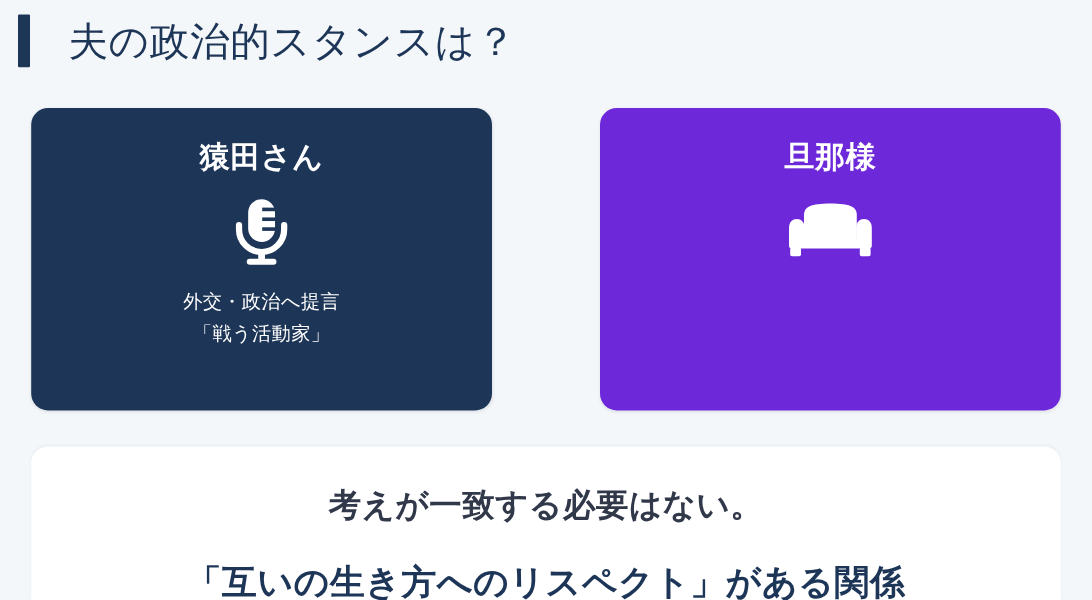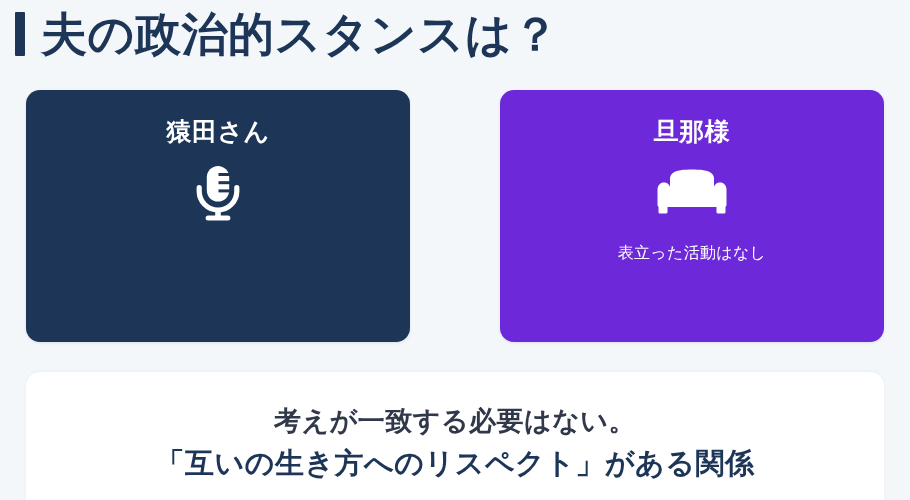--- a/index.html
+++ b/index.html
@@ -32,23 +32,23 @@
     height: 48px;
   }
   .title-bar {
     width: 10px;
     height: 44px;
     background: #1d3557;
     border-radius: 1px;
     flex: 0 0 auto;
   }
   .title-text {
-    margin-left: 16px;
-    font-size: 46px;
-    font-weight: bold;
+    margin-left: 32px;
+    font-size: 33px;
+    font-weight: normal;
     color: #1d3557;
     letter-spacing: 0.5px;
     line-height: 1;
     white-space: nowrap;
   }
 
   
   .card-row {
     position: absolute;
     left: 26px;
@@ -106,20 +106,21 @@
     height: 128px;
     background: #ffffff;
     border-radius: 14px 14px 0 0;
     box-sizing: border-box;
     display: flex;
     flex-direction: column;
     align-items: center;
     justify-content: flex-start;
     padding-top: 32px;
     box-shadow: 0 -1px 3px rgba(20,30,50,0.05);
+    gap: 23px;
   }
   .bottom-line-1 {
     font-size: 27px;
     font-weight: bold;
     color: #30384a;
     letter-spacing: 0.5px;
     line-height: 1.3;
   }
   .bottom-line-2 {
     margin-top: 6px;
@@ -155,20 +156,24 @@
           <rect x="26.5" y="26.4" width="11.6" height="3.0" fill="#1d3557"></rect>
 
           <path d="M7.2 24.6 L7.2 28.2 C7.2 38.6 15.6 47.0 26 47.0
                    C36.4 47.0 44.8 38.6 44.8 28.2 L44.8 24.6" fill="none" stroke="#ffffff" stroke-width="5.2" stroke-linecap="round"></path>
 
           <rect x="23.2" y="45.5" width="5.6" height="8.2" fill="#ffffff"></rect>
 
           <rect x="13.6" y="52.6" width="24.8" height="5.0" rx="2.5" fill="#ffffff"></rect>
         </svg>
       </div>
+      <div class="card-desc">
+        <span class="line">外交・政治へ提言</span>
+        <span class="line">「戦う活動家」</span>
+      </div>
     </div>
 
     <div class="card card-secondary">
       <div class="card-name">旦那様</div>
       <div class="card-icon">
         <svg width="74" height="50" viewBox="0 0 74 50" aria-hidden="true">
 
           <path d="M15 11 C15 4.5 20.5 1.5 37 1.5 C53.5 1.5 59 4.5 59 11 L59 22 L15 22 Z" fill="#ffffff"></path>
 
           <rect x="15" y="20.5" width="44" height="12.5" rx="2.5" fill="#ffffff"></rect>
@@ -177,21 +182,20 @@
 
           <path d="M58.5 22 C58.5 17.2 61.4 14.6 65 14.6 C68.6 14.6 71.5 17.2 71.5 22 L71.5 33 L58.5 33 Z" fill="#ffffff"></path>
 
           <rect x="2.5" y="31.5" width="69" height="7.5" rx="2" fill="#ffffff"></rect>
 
           <rect x="3.5" y="38" width="9" height="7.5" rx="1.5" fill="#ffffff"></rect>
           <rect x="61.5" y="38" width="9" height="7.5" rx="1.5" fill="#ffffff"></rect>
         </svg>
       </div>
       <div class="card-desc">
-        <span class="line">表立った活動はなし</span>
       </div>
     </div>
 
   </div>
 
   <div class="bottom-panel">
     <div class="bottom-line-1">考えが一致する必要はない。</div>
     <div class="bottom-line-2">「互いの生き方へのリスペクト」がある関係</div>
   </div>
 

